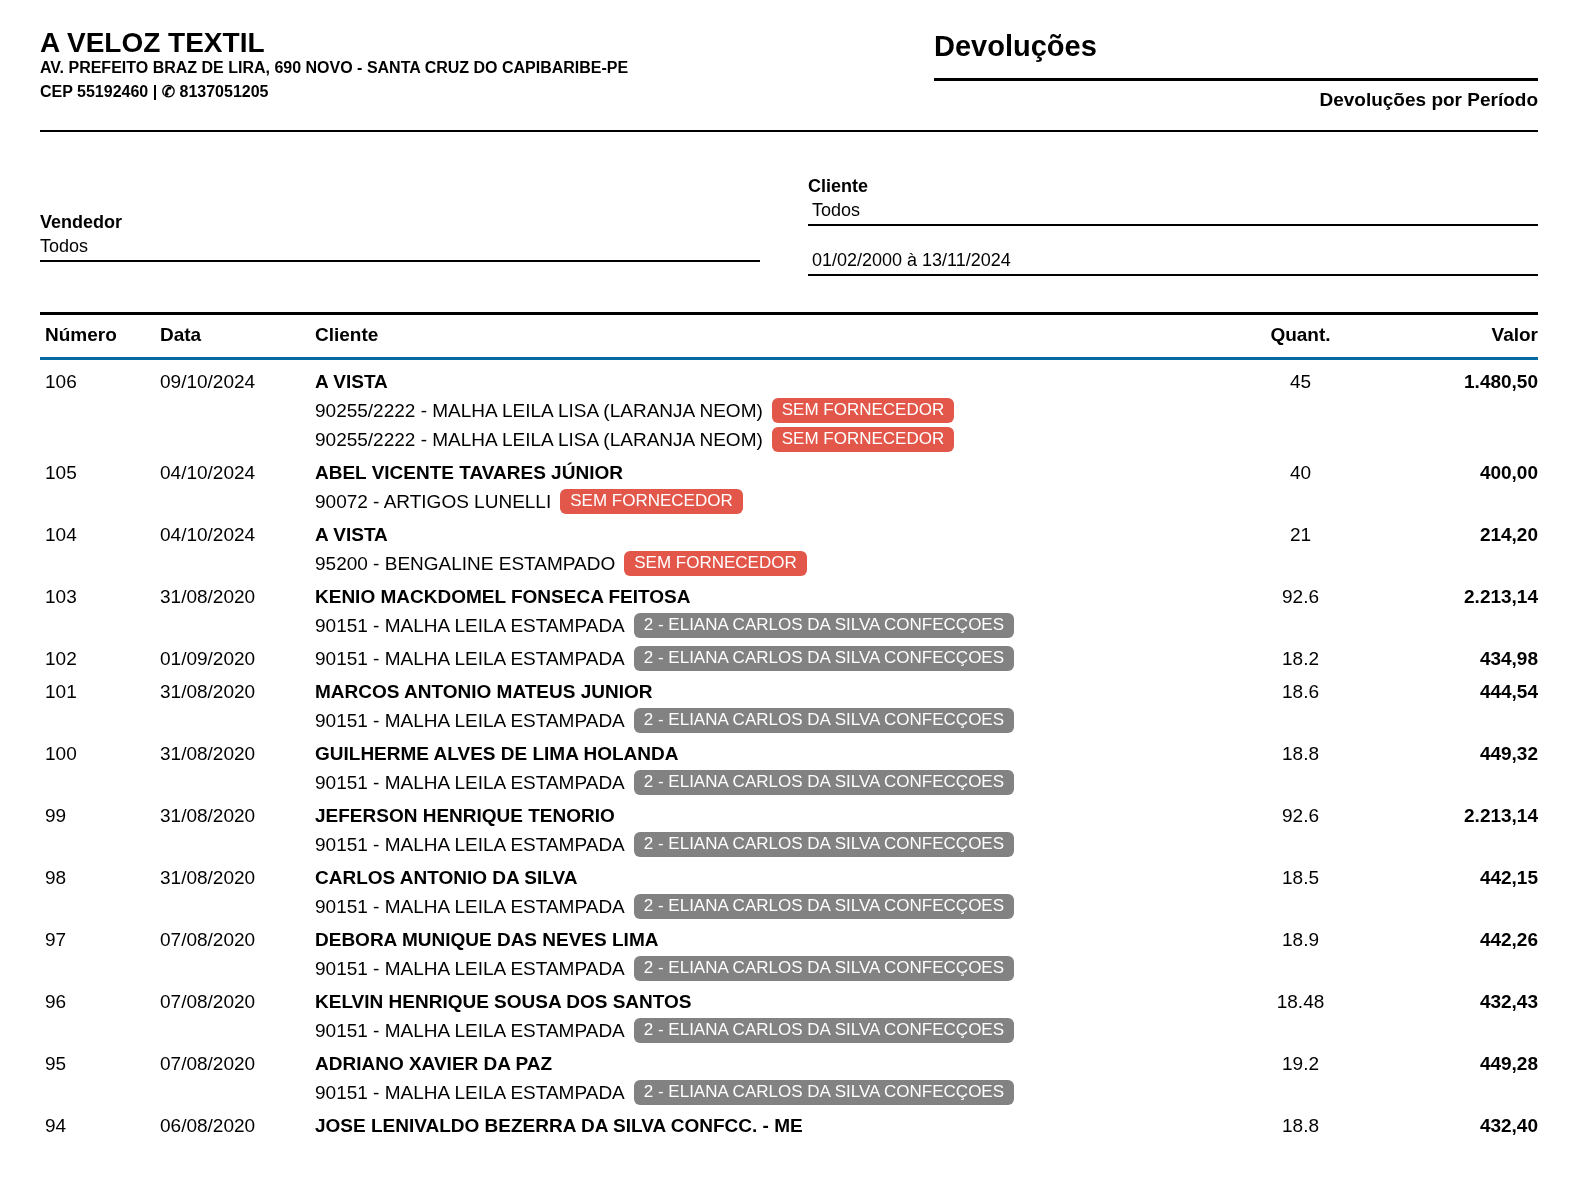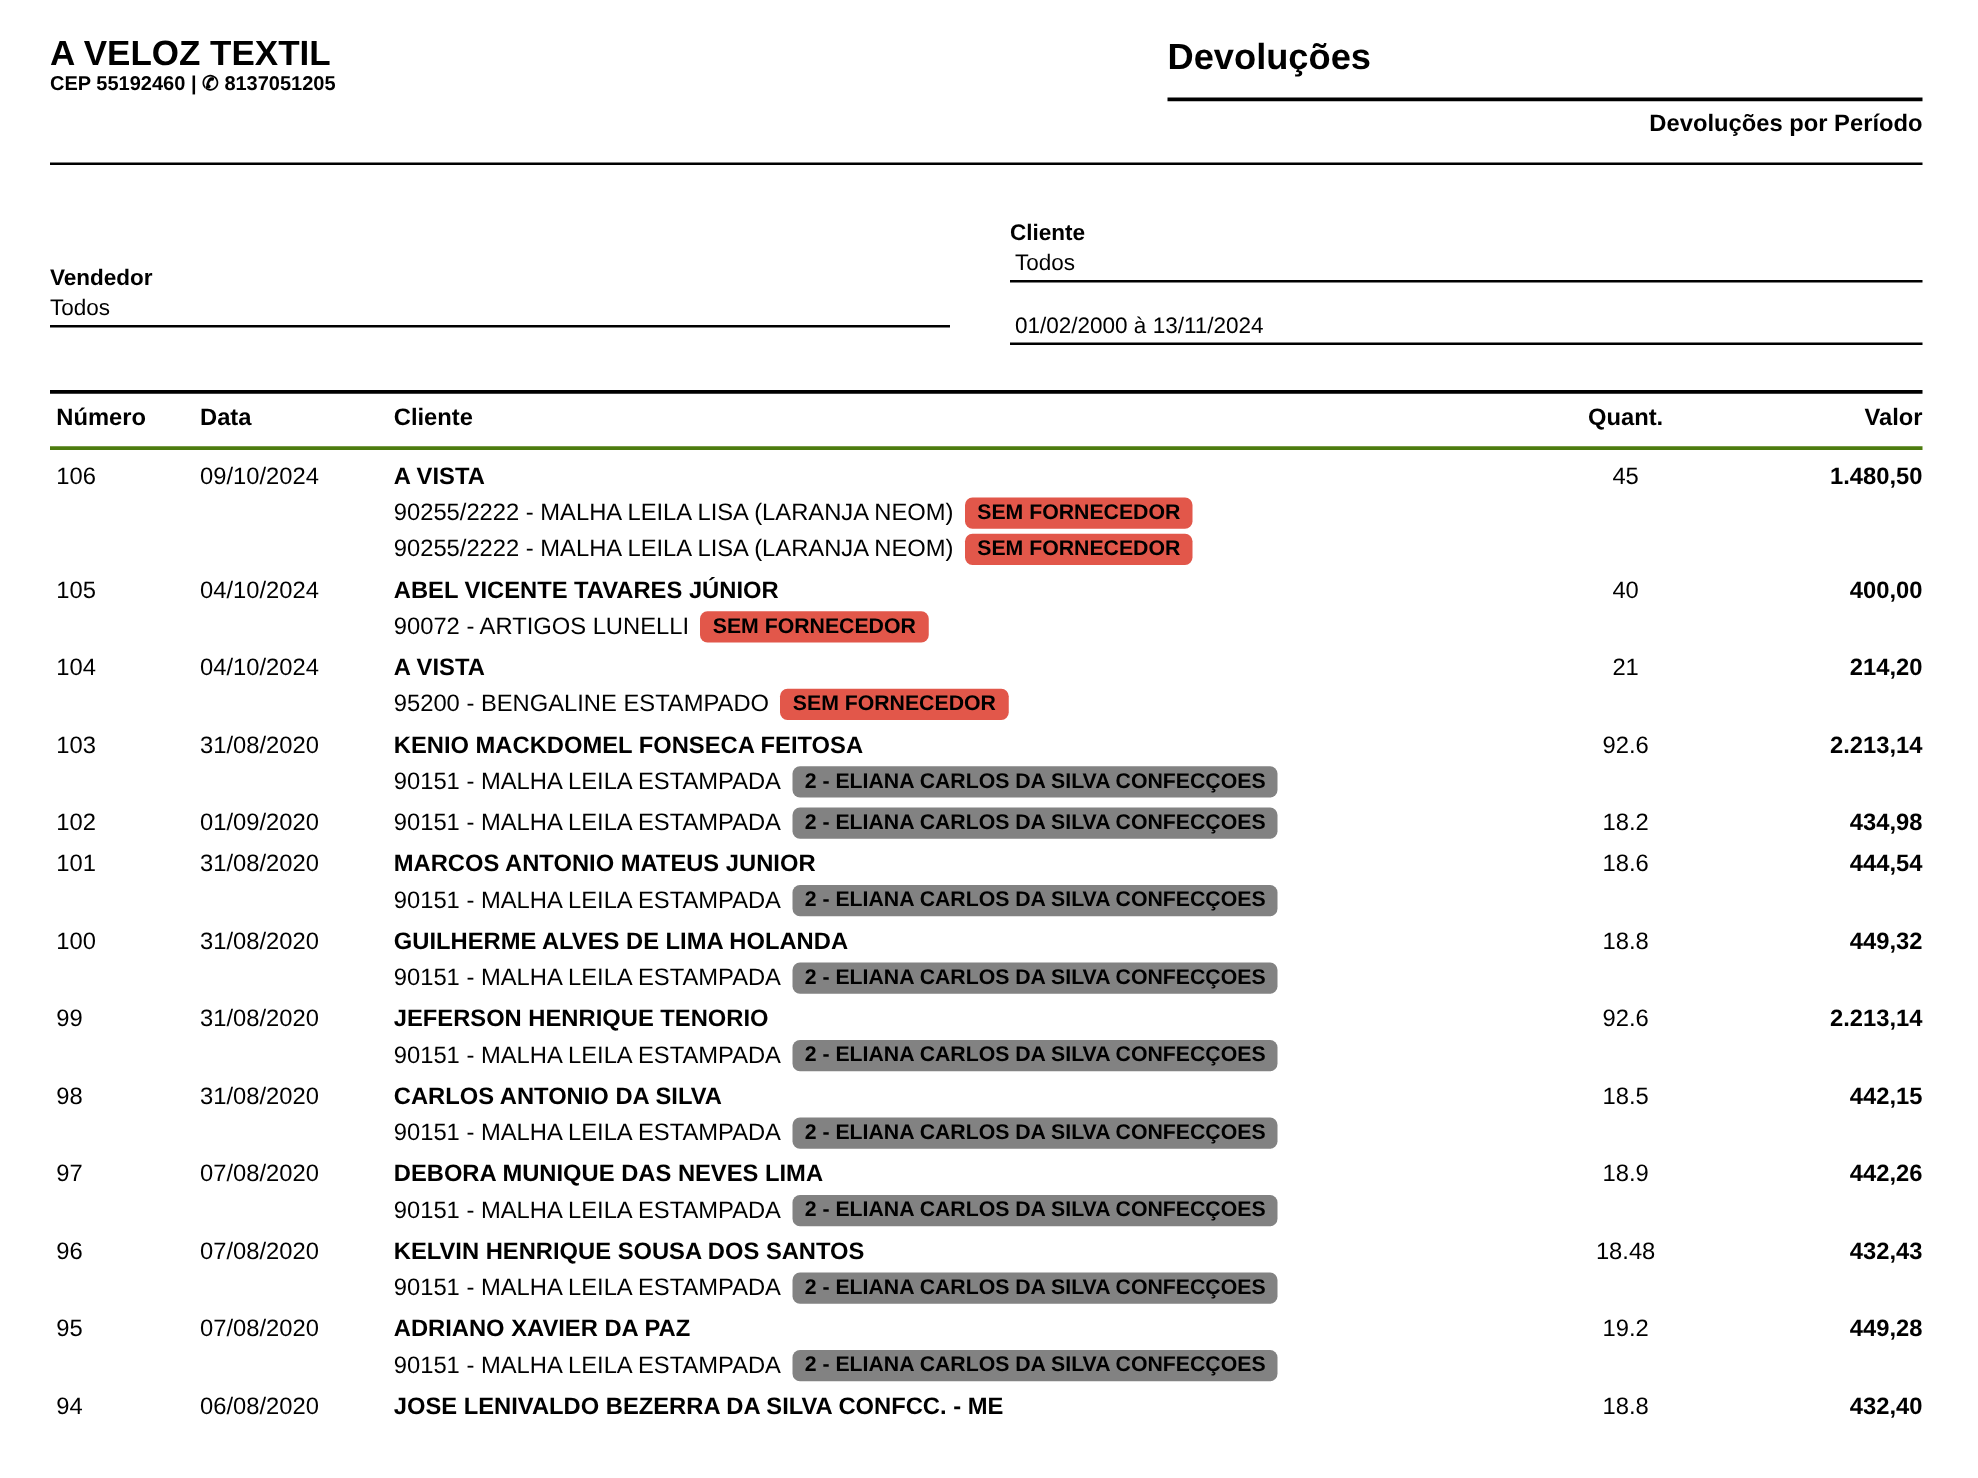--- a/index.html
+++ b/index.html
@@ -26,40 +26,41 @@
   .f-right{margin-left:48px;flex:1;}
   .fgroup{margin:0;}
   .fgroup + .fgroup{margin-top:22px;}
   .flabel{font-size:18px;font-weight:bold;line-height:24px;}
   .fvalue{font-size:18px;line-height:24px;border-bottom:2px solid #000;padding-bottom:2px;}
   .f-right .fvalue{padding-left:4px;}
 
   
   .table{margin-top:36px;}
   .thead,.trow{display:grid;grid-template-columns:120px 155px 1fr 175px 150px;}
-  .thead{border-top:3px solid #000;border-bottom:3px solid #4d7c0f;padding:7px 0 9px 0;font-weight:bold;font-size:19px;line-height:26px;}
+  .thead{border-top:3px solid #000;border-bottom:3px solid #0369a1;padding:7px 0 9px 0;font-weight:bold;font-size:19px;line-height:26px;}
   .c-num{padding-left:5px;}
   .c-quant{text-align:center;}
   .c-valor{text-align:right;}
   .tbody{margin-top:7px;}
   .trow{font-size:19px;line-height:29px;margin-bottom:4px;align-items:start;}
   .cliente-name{font-weight:bold;}
   .product-line{display:flex;align-items:center;gap:9px;line-height:29px;}
   .product-desc{white-space:nowrap;}
-  .badge{display:inline-block;border-radius:6px;padding:1px 10px 2px 10px;color:#000000;font-weight:bold;font-size:17px;line-height:22px;white-space:nowrap;}
+  .badge{display:inline-block;border-radius:6px;padding:1px 10px 2px 10px;color:#ffffff;font-weight:normal;font-size:17px;line-height:22px;white-space:nowrap;}
   .c-valor.cell-valor{font-weight:bold;}
 </style>
 </head>
 <body>
 
 <div class="page">
 
   <div class="top">
     <div class="co">
       <div class="co-name">A VELOZ TEXTIL</div>
+      <div class="co-line">AV. PREFEITO BRAZ DE LIRA, 690 NOVO - SANTA CRUZ DO CAPIBARIBE-PE</div>
       <div class="co-line">
         <span>CEP 55192460</span>
         <span>|</span>
         <span>✆</span>
         <span>8137051205</span>
       </div>
     </div>
     <div class="title-block">
       <div class="report-title">Devoluções</div>
       <div class="report-subtitle">Devoluções por Período</div>

